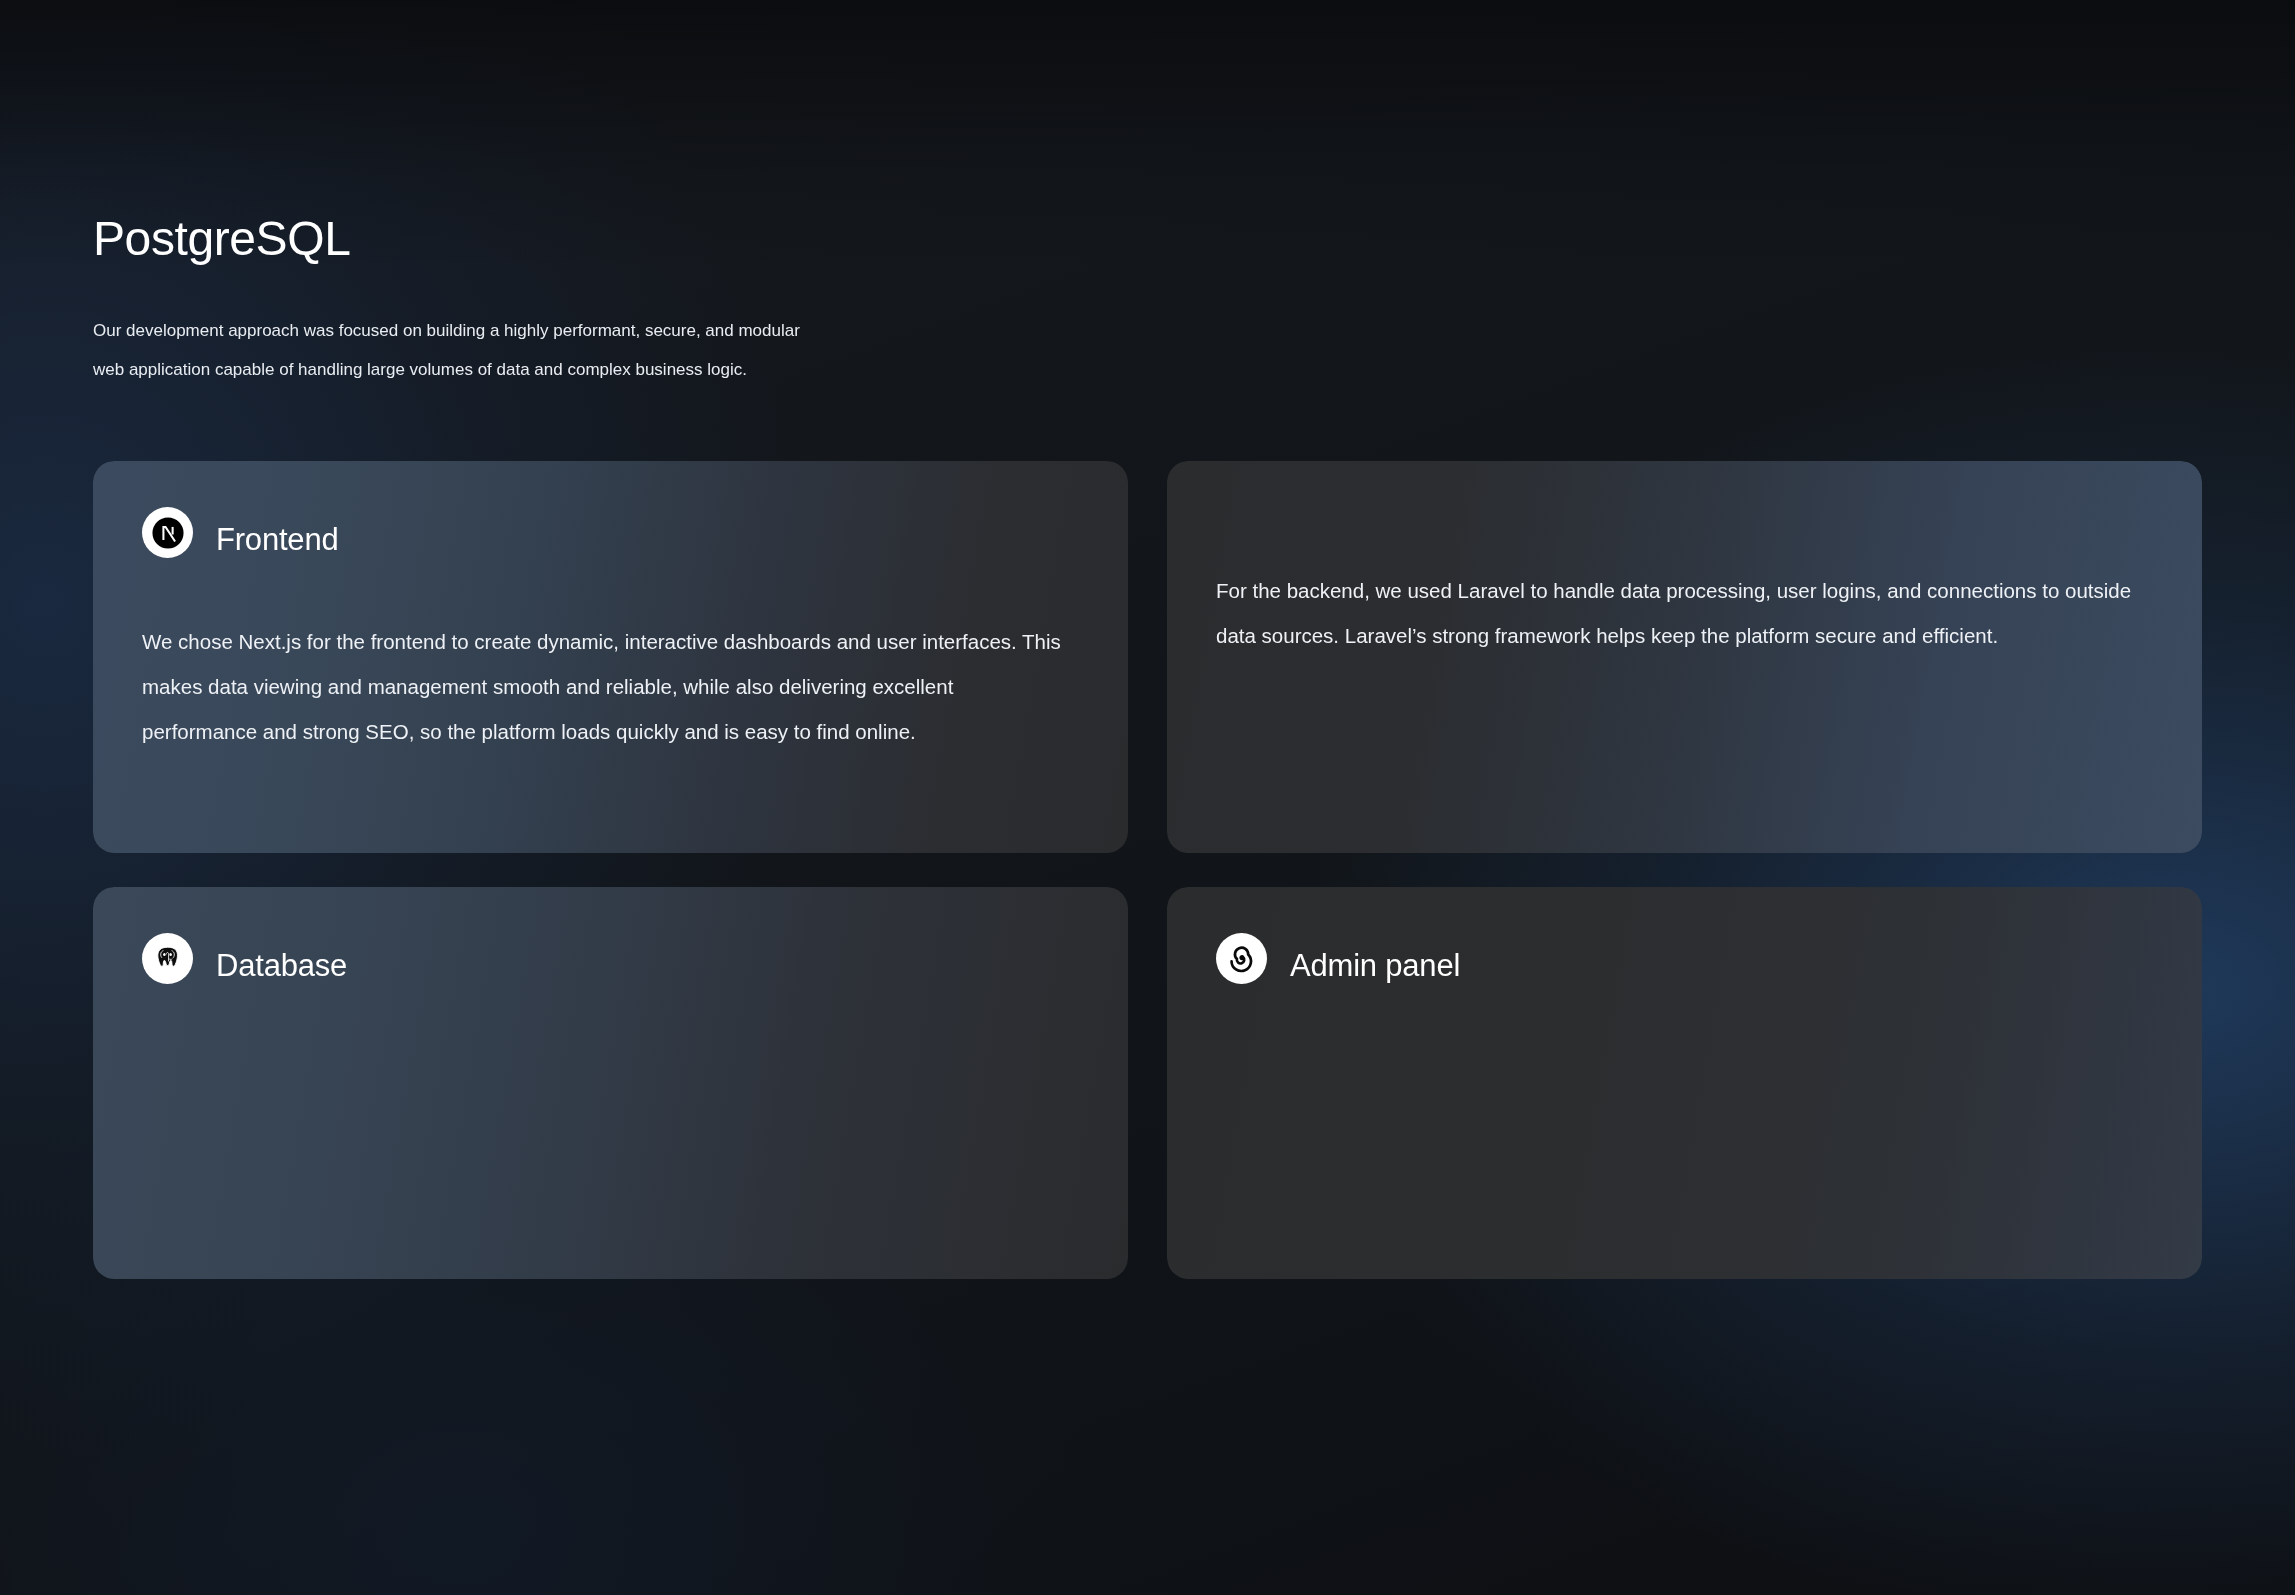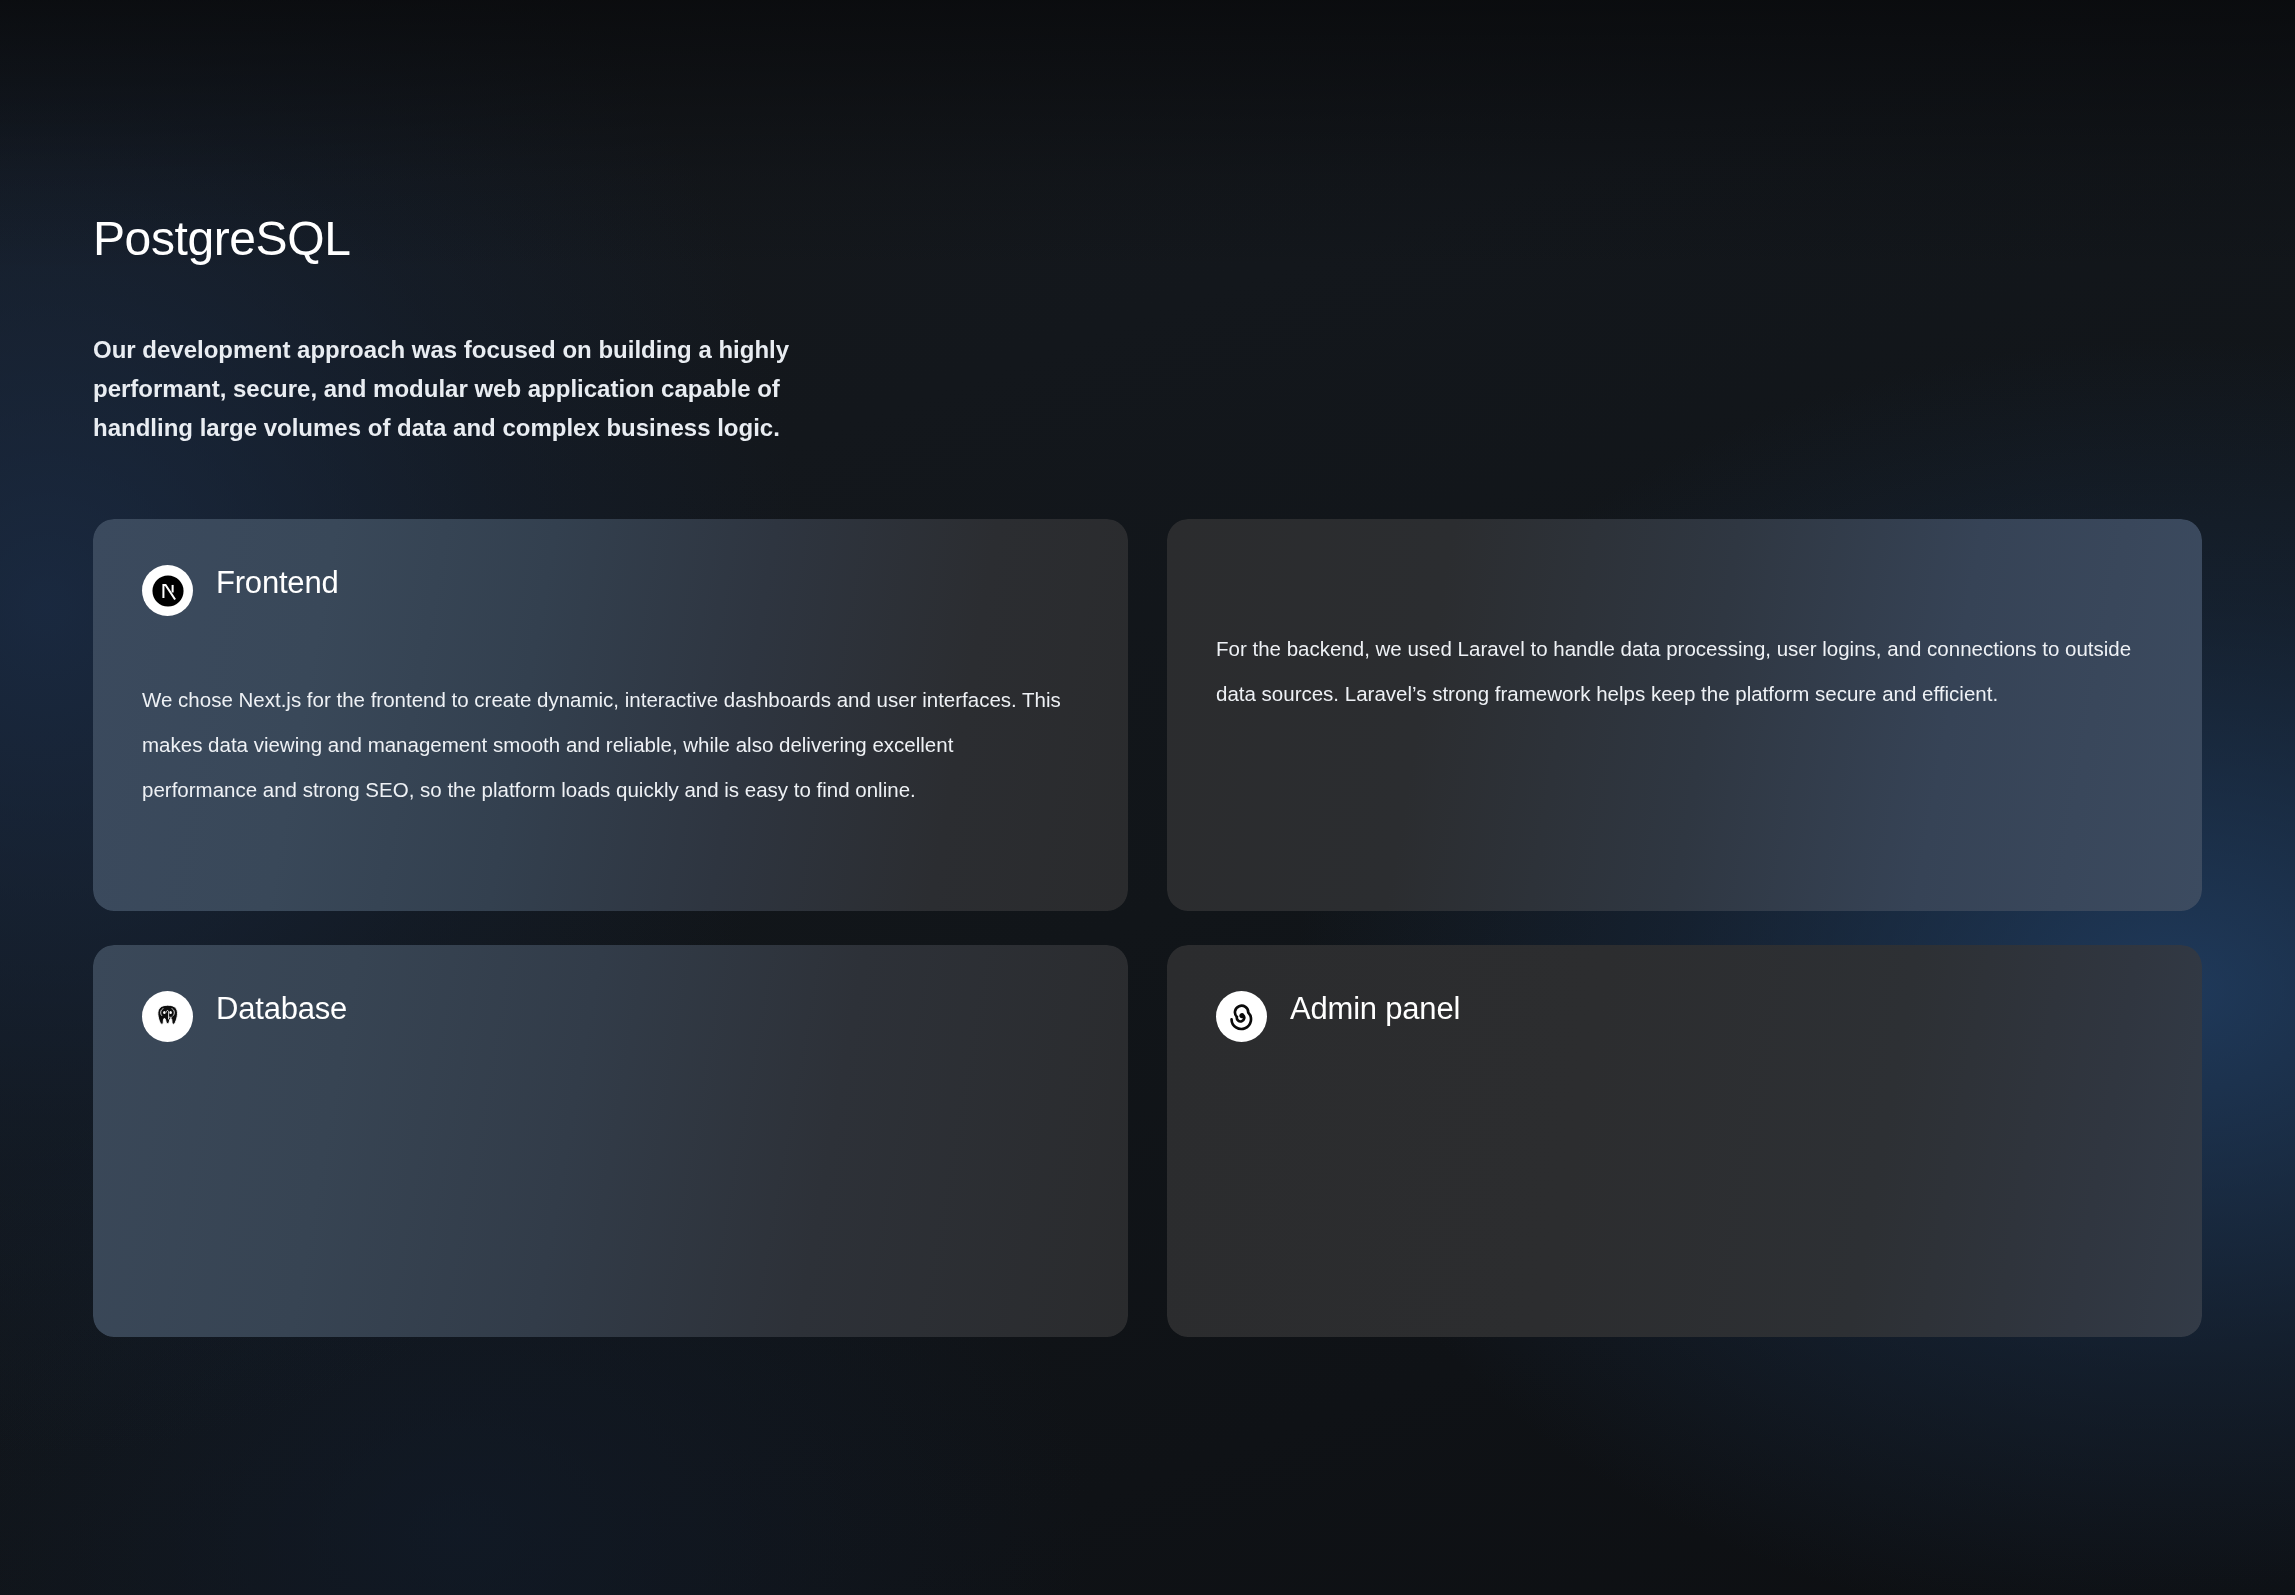--- a/index.html
+++ b/index.html
@@ -47,26 +47,26 @@
 
   .page-title {
     font-size: 48px;
     font-weight: 400;
     letter-spacing: -0.4px;
     color: #ffffff;
     line-height: 1;
   }
 
   .intro-text {
-    margin-top: 67px;
-    font-size: 24px;
+    margin-top: 48px;
+    font-size: 17px;
     line-height: 39px;
     color: #e9edf2;
     max-width: 738px;
-    font-weight: 700;
+    font-weight: 400;
   }
 
   
   .card-grid {
     margin-top: 72px;
     display: grid;
     grid-template-columns: 1fr 1fr;
     gap: 34px 39px;
   }
 
@@ -98,21 +98,21 @@
   .card--database::before {
     background: linear-gradient(100deg, #3a4859 0%, #374453 24%, #323c49 46%, #2d3138 70%, #2a2b2d 100%);
   }
   
   .card--admin::before {
     background: linear-gradient(100deg, #2b2c2e 0%, #2c2d2f 40%, #2d3034 68%, #303640 88%, #333b47 100%);
   }
 
   .card-head {
     display: flex;
-    align-items: flex-start;
+    align-items: flex-end;
     gap: 23px;
   }
 
   .card-icon {
     width: 51px;
     height: 51px;
     border-radius: 50%;
     background: #ffffff;
     display: flex;
     align-items: center;

